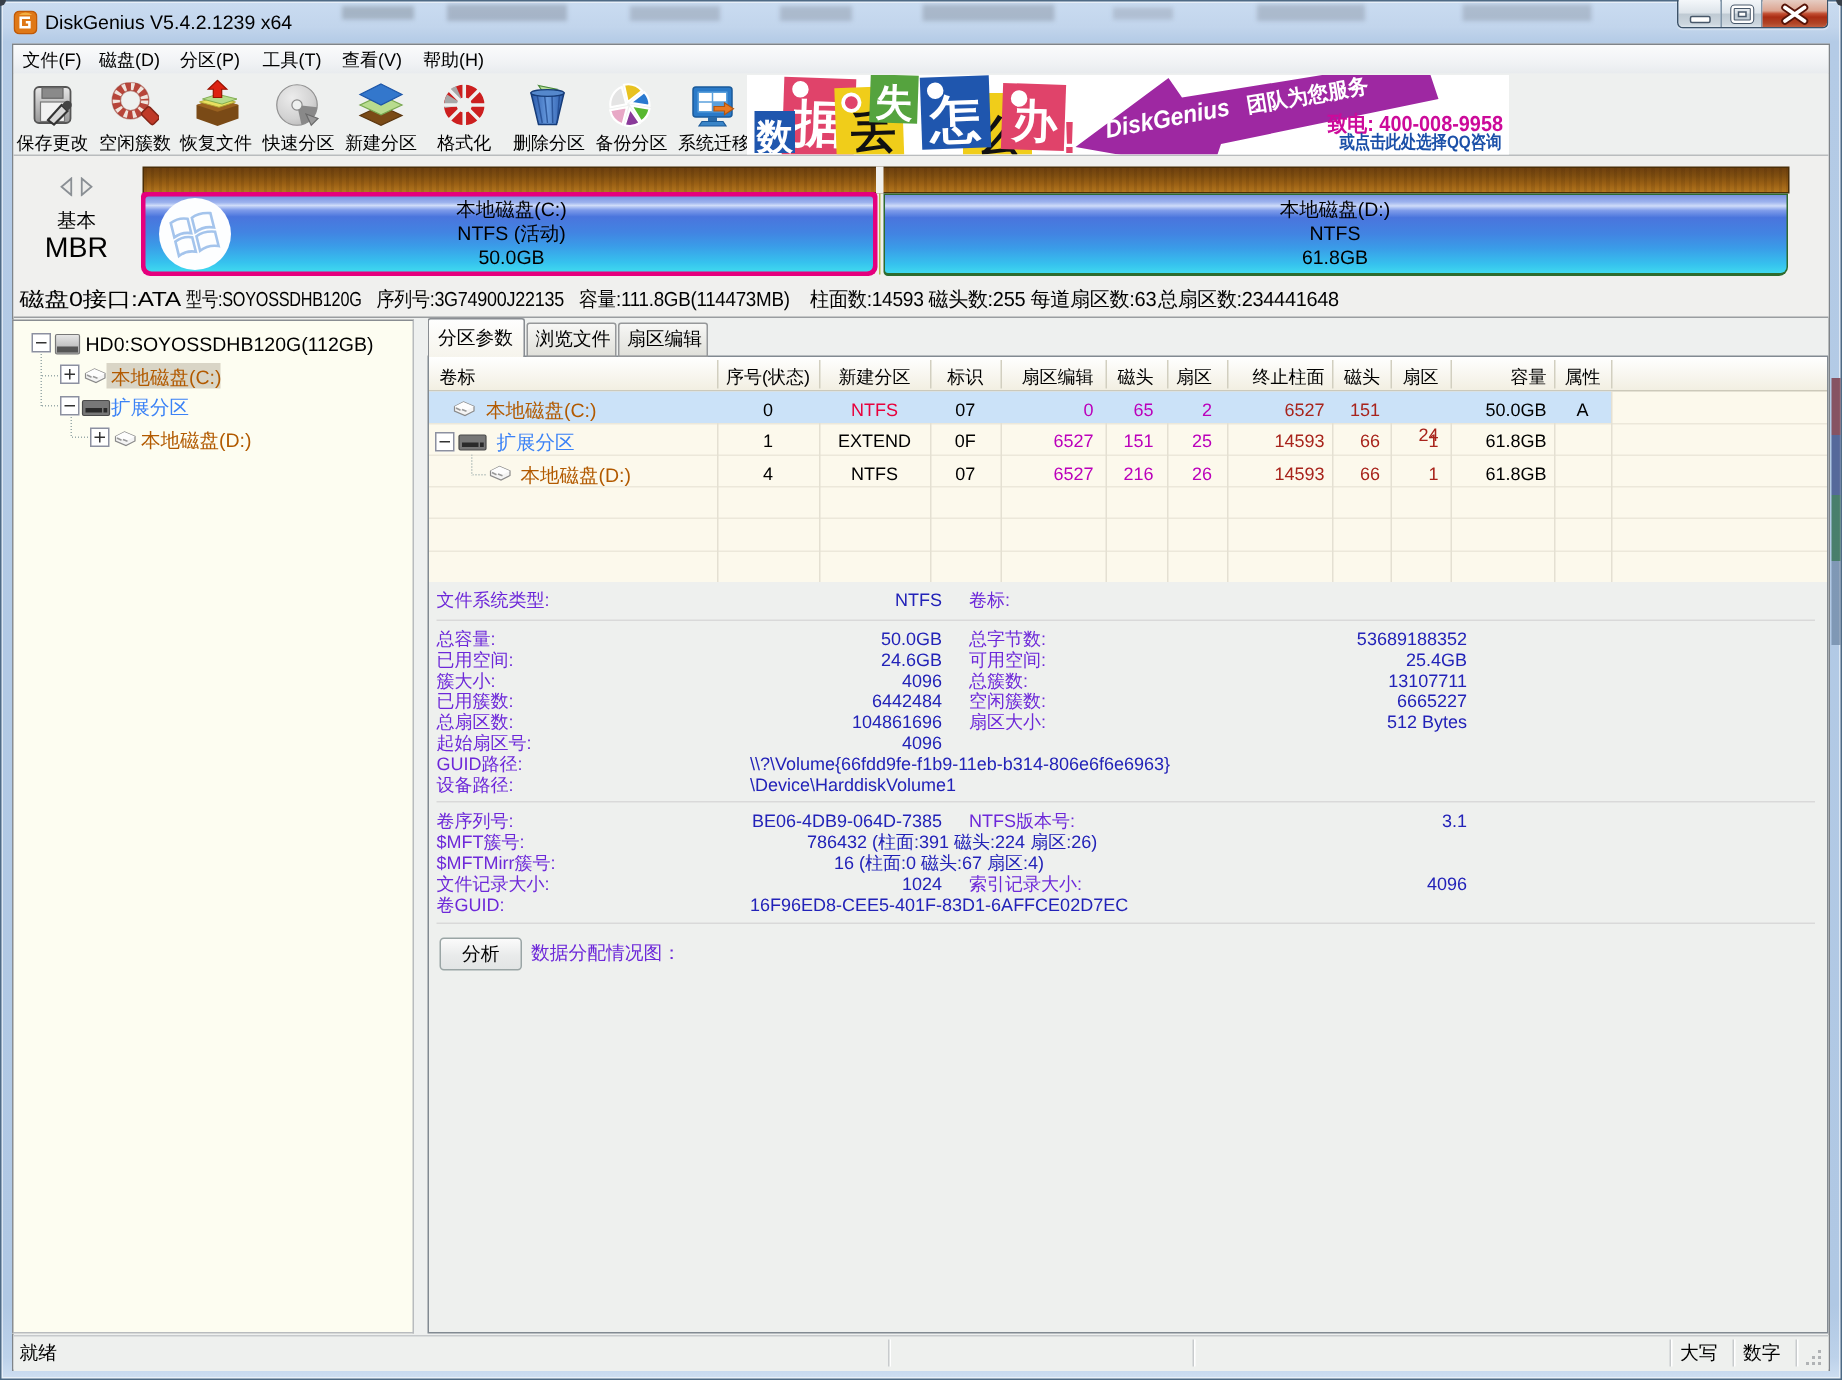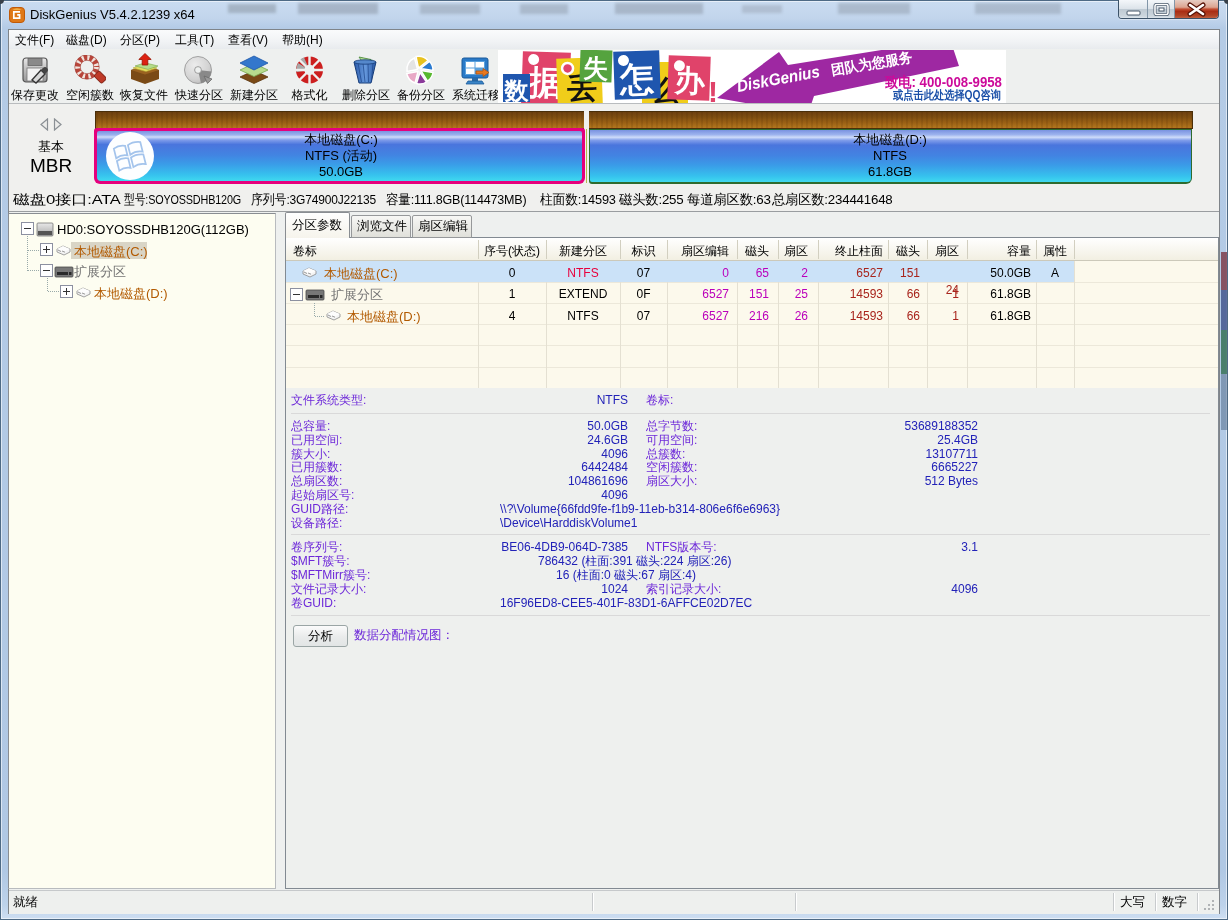--- a/index.html
+++ b/index.html
@@ -3,21 +3,21 @@
 *{margin:0;padding:0;box-sizing:border-box}
 html,body{width:1228px;height:920px;overflow:hidden}
 body{font-family:"Liberation Sans",sans-serif;font-size:12px;position:relative;
 background:linear-gradient(180deg,#cadcf1 0%,#c2d5ec 18px,#b4cbe6 28px,#b0c8e4 870px,#bdd2ea 905px,#cfdff2 920px);color:#000}
 .a{position:absolute}
 .t{position:absolute;white-space:nowrap;line-height:1}
 .r{position:absolute;white-space:nowrap;line-height:1;text-align:right}
 .c{position:absolute;white-space:nowrap;line-height:1;text-align:center}
 .bold{font-weight:normal}
 .ib{font-size:13.5px;letter-spacing:-.2px}
-.org{color:#b25a00}.grn{color:#737373}.mag{color:#bb00bb}.dred{color:#a8241c}
+.org{color:#b25a00}.grn{color:#3b82f6}.mag{color:#bb00bb}.dred{color:#a8241c}
 .lbl{color:#6d28d9}.val{color:#2222b8}
 .sep{position:absolute;height:1px;background:#d9d9d9}
 .gridv{position:absolute;width:1px;background:#e4e0d2}
 .gridh{position:absolute;height:1px;background:#ece8da}
 .pm{position:absolute;width:13px;height:13px;background:#fff;border:1px solid #8c90a0}
 .pm:before{content:"";position:absolute;left:2px;top:5px;width:7px;height:1px;background:#333}
 .pm.plus:after{content:"";position:absolute;left:5px;top:2px;width:1px;height:7px;background:#333}
 .dotv{position:absolute;width:1px;background-image:linear-gradient(180deg,#9aa 1px,transparent 1px);background-size:1px 2px}
 .doth{position:absolute;height:1px;background-image:linear-gradient(90deg,#9aa 1px,transparent 1px);background-size:2px 1px}
 </style></head><body>

